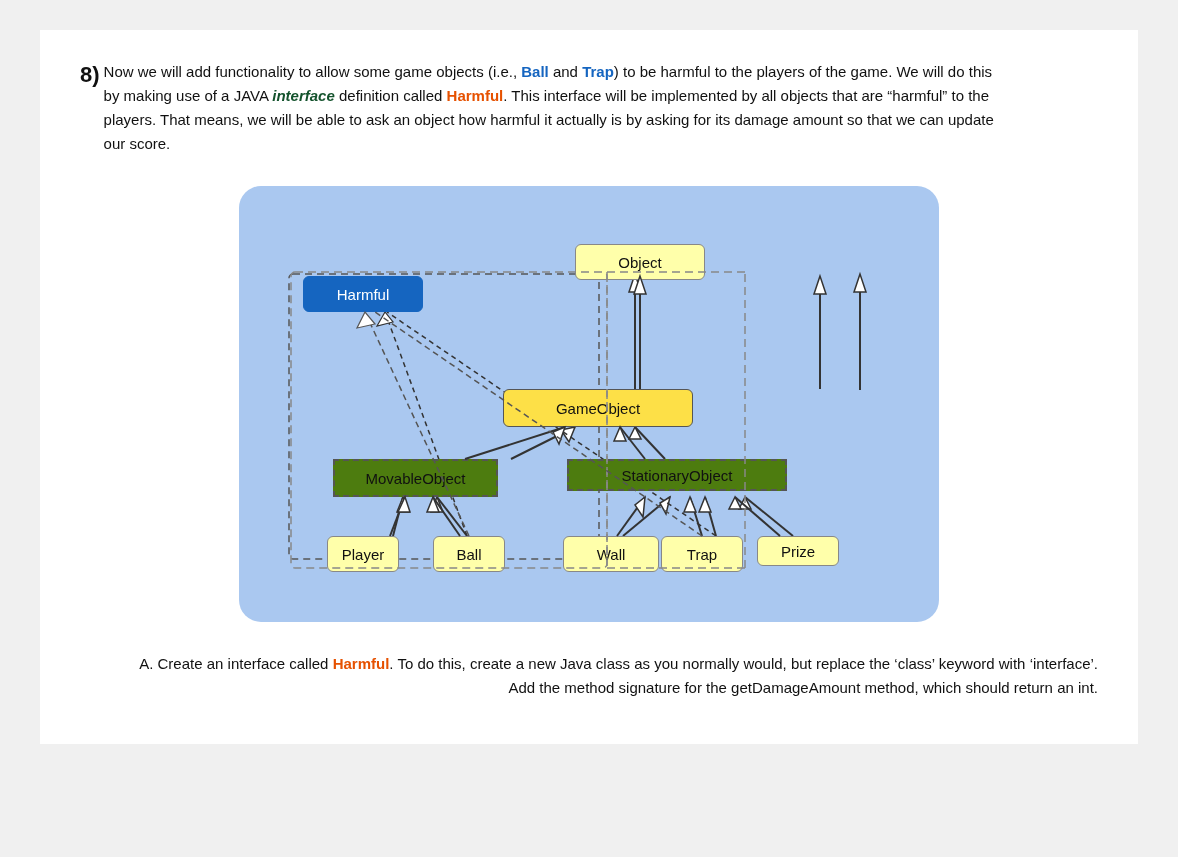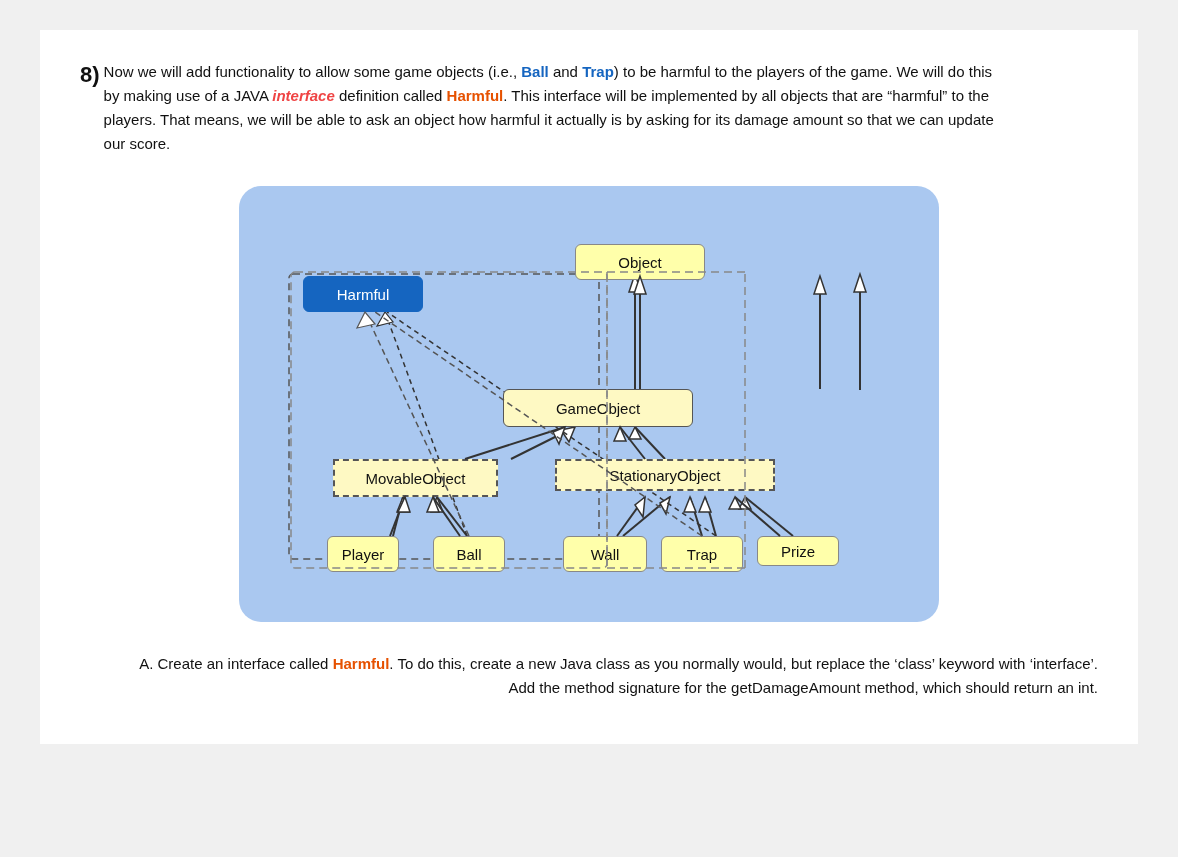--- a/index.html
+++ b/index.html
@@ -25,21 +25,21 @@
       font-weight: bold;
       margin-right: 4px;
       line-height: 1.4;
     }
     .section-text {
       font-size: 15px;
       line-height: 1.6;
       max-width: 900px;
     }
     .highlight-blue { color: #1565C0; font-weight: bold; }
-    .highlight-red-italic { color: #ef4444; font-style: italic; font-weight: bold; }
+    .highlight-red-italic { color: #14532d; font-style: italic; font-weight: bold; }
     .highlight-orange { color: #e65100; font-weight: bold; }
 
     
     .diagram-wrapper {
       display: flex;
       justify-content: center;
       margin: 30px 0 30px 0;
     }
     .diagram-outer {
       background: #aac8f0;
@@ -59,31 +59,31 @@
       align-items: center;
       justify-content: center;
       white-space: nowrap;
       position: absolute;
     }
     .box-yellow {
       background: #ffffaa;
       border: 1.5px solid #888;
     }
     .box-white {
-      background: #fef9c3;
+      background: #fde047;
       border: 1.5px solid #555;
     }
     .box-blue-filled {
       background: #1565C0;
       color: #fff;
       border: 1.5px solid #1565C0;
       border-radius: 6px;
     }
     .box-dashed {
-      background: #fef9c3;
+      background: #4d7c0f;
       border: 2px dashed #555;
       border-radius: 0;
     }
 
     
     .diagram-svg {
       width: 100%;
       height: 100%;
       position: absolute;
       top: 0; left: 0;
@@ -173,33 +173,33 @@
 
 
         <div class="box box-white" style="left:228px; top:175px; width:190px; height:38px;">
           <span>GameObject</span>
         </div>
 
         <div class="box box-dashed" style="left:58px; top:245px; width:165px; height:38px;">
           <span>MovableObject</span>
         </div>
 
-        <div class="box box-dashed" style="left:280px; top:245px; width:220px; height:27px;">
+        <div class="box box-dashed" style="left:292px; top:245px; width:220px; height:27px;">
           <span>StationaryObject</span>
         </div>
 
         <div class="box box-yellow" style="left:52px; top:322px; width:72px; height:36px;">
           <span>Player</span>
         </div>
 
         <div class="box box-yellow" style="left:158px; top:322px; width:72px; height:36px;">
           <span>Ball</span>
         </div>
 
-        <div class="box box-yellow" style="left:288px; top:322px; width:84px; height:36px;">
+        <div class="box box-yellow" style="left:288px; top:322px; width:96px; height:36px;">
           <span>Wall</span>
         </div>
 
         <div class="box box-yellow" style="left:386px; top:322px; width:82px; height:36px;">
           <span>Trap</span>
         </div>
 
         <div class="box box-yellow" style="left:482px; top:322px; width:82px; height:20px;">
           <span>Prize</span>
         </div>

